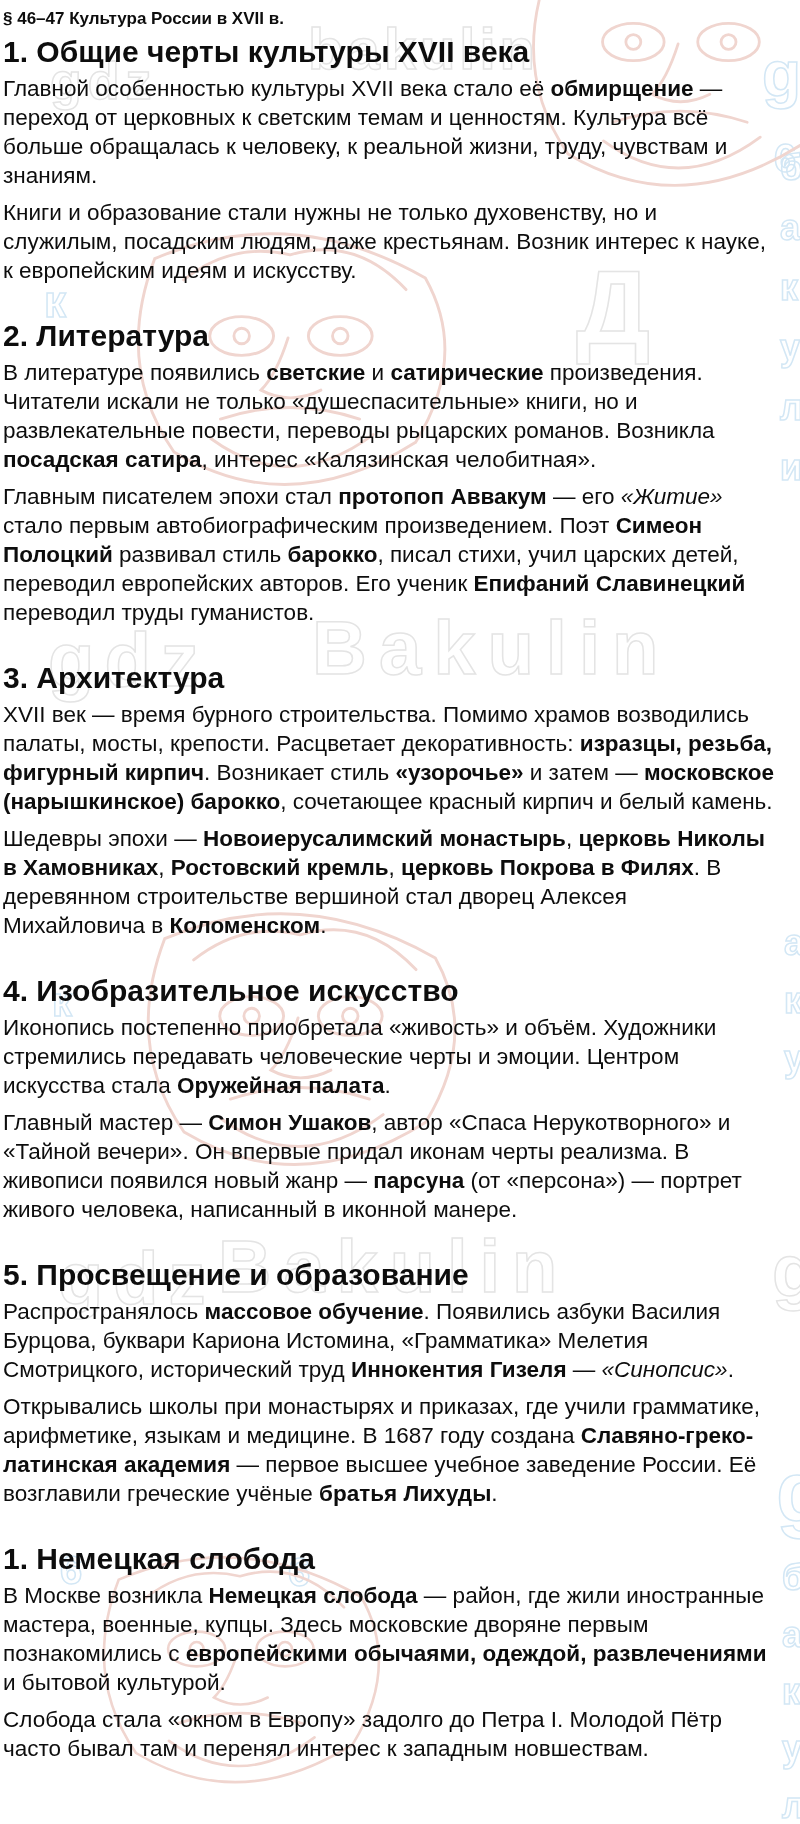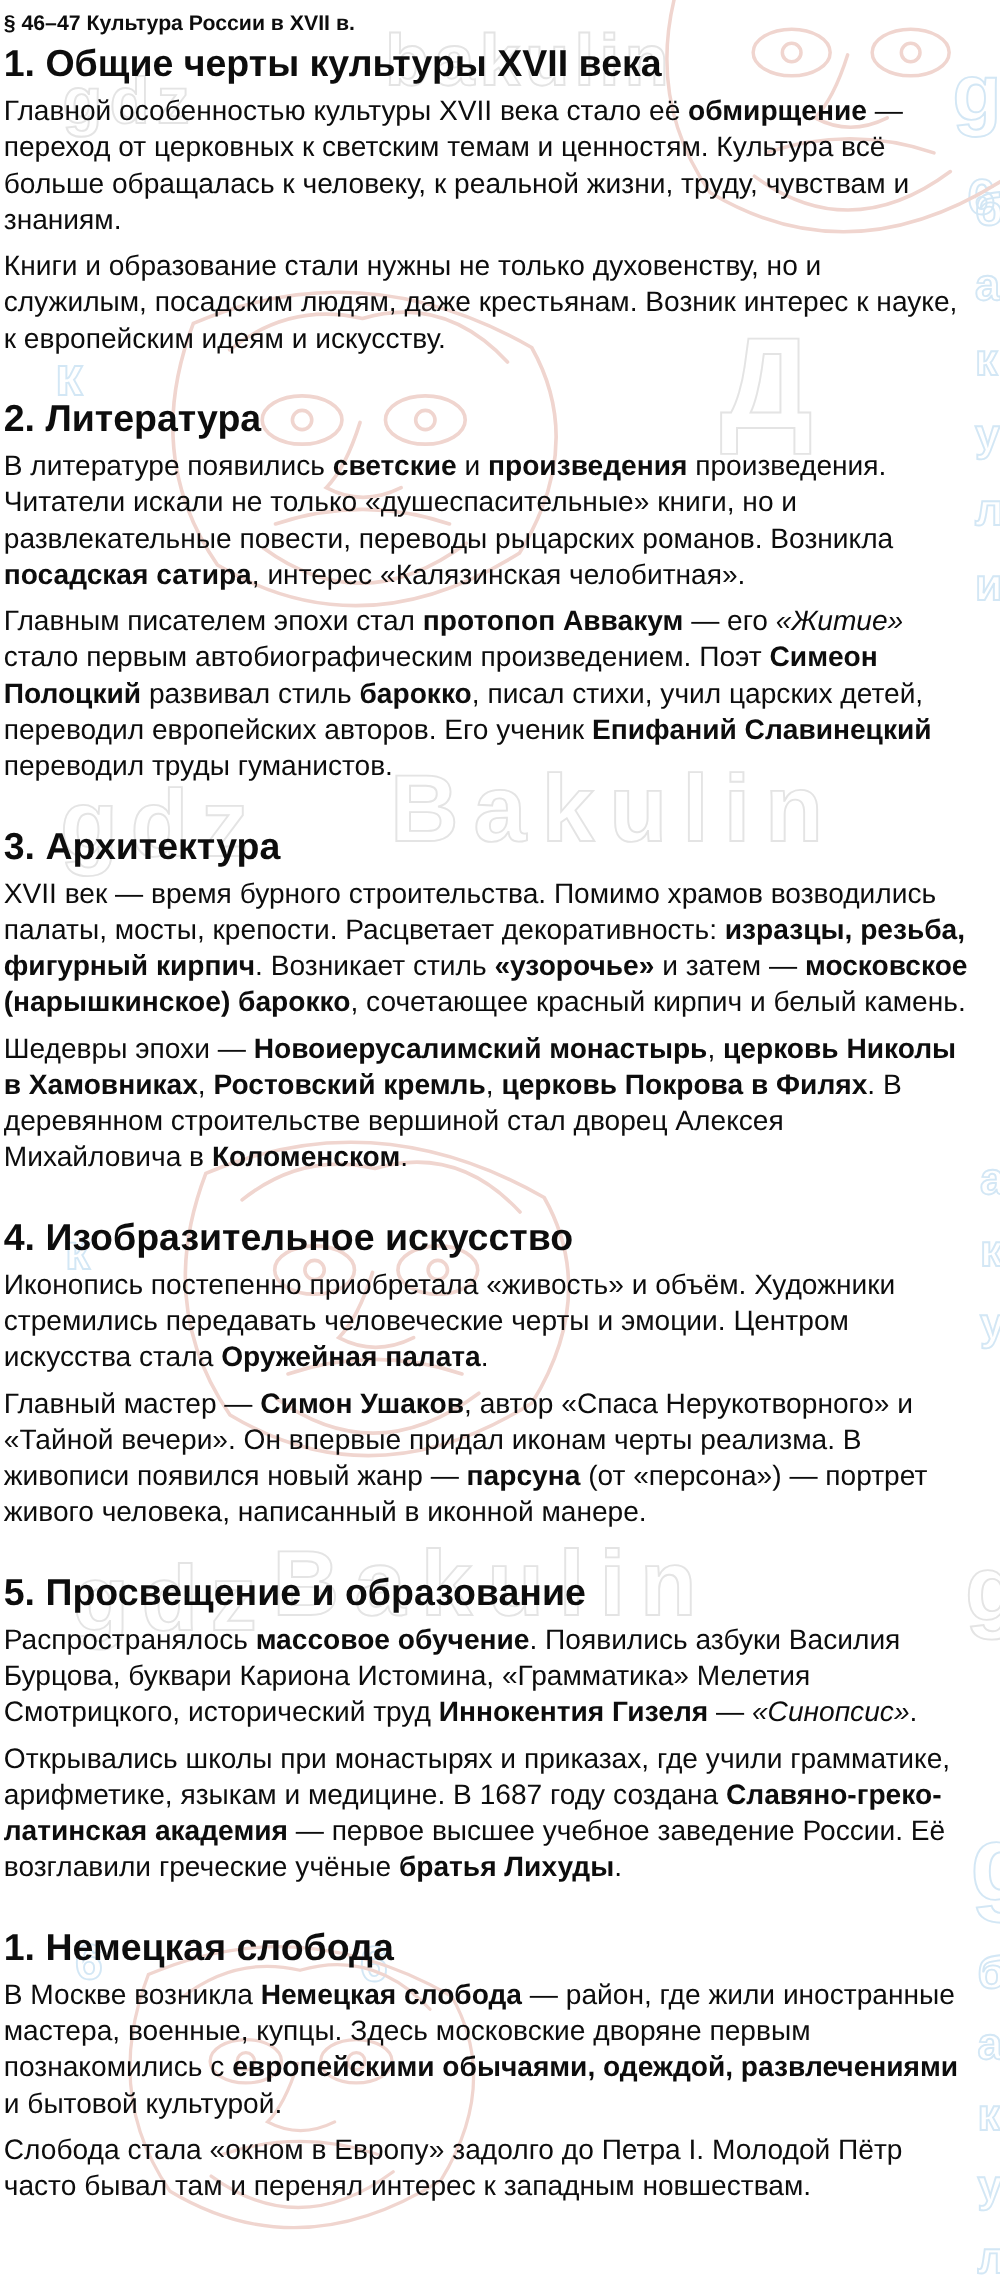--- a/index.html
+++ b/index.html
@@ -123,21 +123,21 @@
 <main class="content">
   <h1 class="page-title">§ 46–47 Культура России в XVII в.</h1>
   <div id="sections">
       <section>
         <h2 class="section-heading">1. Общие черты культуры XVII века</h2>
         <p><span>Главной особенностью культуры XVII века стало её </span><strong>обмирщение</strong><span> — переход от церковных к светским темам и ценностям. Культура всё больше обращалась к человеку, к реальной жизни, труду, чувствам и знаниям.</span></p>
         <p><span>Книги и образование стали нужны не только духовенству, но и служилым, посадским людям, даже крестьянам. Возник интерес к науке, к европейским идеям и искусству.</span></p>
       </section>
       <section>
         <h2 class="section-heading">2. Литература</h2>
-        <p><span>В литературе появились </span><strong>светские</strong><span> и </span><strong>произведения</strong><span> произведения. Читатели искали не только «душеспасительные» книги, но и развлекательные повести, переводы рыцарских романов. Возникла </span><strong>посадская сатира</strong><span>, интерес «Калязинская челобитная».</span></p>
+        <p><span>В литературе появились </span><strong>светские</strong><span> и </span><strong>сатирические</strong><span> произведения. Читатели искали не только «душеспасительные» книги, но и развлекательные повести, переводы рыцарских романов. Возникла </span><strong>посадская сатира</strong><span>, интерес «Калязинская челобитная».</span></p>
         <p><span>Главным писателем эпохи стал </span><strong>протопоп Аввакум</strong><span> — его </span><em>«Житие»</em><span> стало первым автобиографическим произведением. Поэт </span><strong>Симеон Полоцкий</strong><span> развивал стиль </span><strong>барокко</strong><span>, писал стихи, учил царских детей, переводил европейских авторов. Его ученик </span><strong>Епифаний Славинецкий</strong><span> переводил труды гуманистов.</span></p>
       </section>
       <section>
         <h2 class="section-heading">3. Архитектура</h2>
         <p><span>XVII век — время бурного строительства. Помимо храмов возводились палаты, мосты, крепости. Расцветает декоративность: </span><strong>изразцы, резьба, фигурный кирпич</strong><span>. Возникает стиль </span><strong>«узорочье»</strong><span> и затем — </span><strong>московское (нарышкинское) барокко</strong><span>, сочетающее красный кирпич и белый камень.</span></p>
         <p><span>Шедевры эпохи — </span><strong>Новоиерусалимский монастырь</strong><span>, </span><strong>церковь Николы в Хамовниках</strong><span>, </span><strong>Ростовский кремль</strong><span>, </span><strong>церковь Покрова в Филях</strong><span>. В деревянном строительстве вершиной стал дворец Алексея Михайловича в </span><strong>Коломенском</strong><span>.</span></p>
       </section>
       <section>
         <h2 class="section-heading">4. Изобразительное искусство</h2>
         <p><span>Иконопись постепенно приобретала «живость» и объём. Художники стремились передавать человеческие черты и эмоции. Центром искусства стала </span><strong>Оружейная палата</strong><span>.</span></p>

